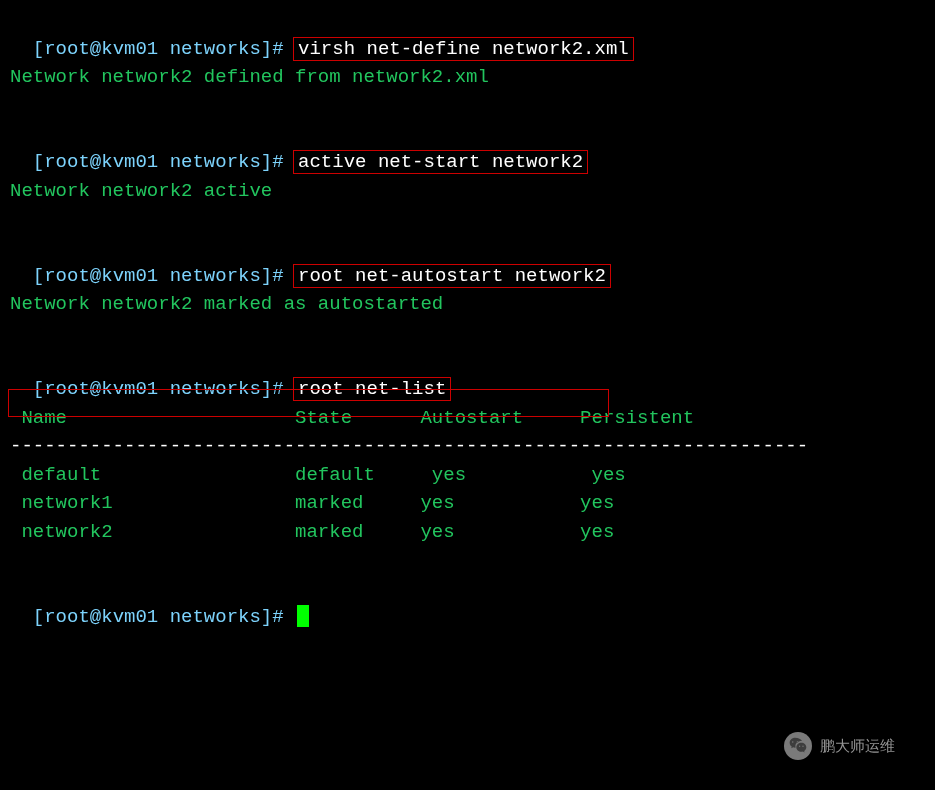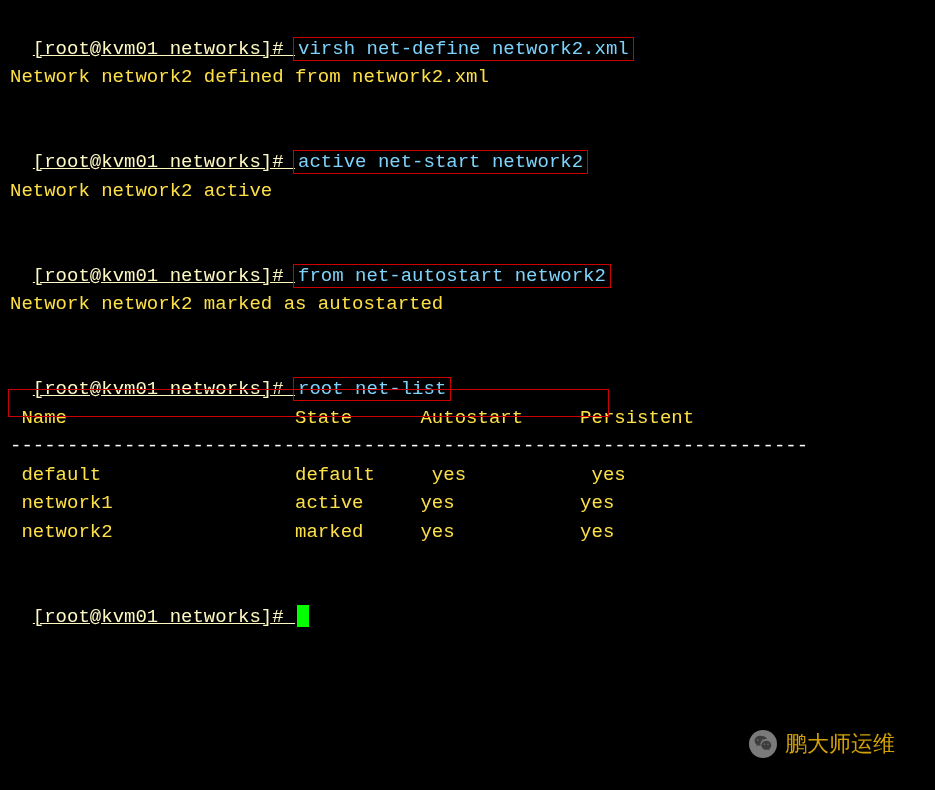--- a/index.html
+++ b/index.html
@@ -16,23 +16,23 @@
       color: #ffffff;
       padding: 6px 10px;
       position: relative;
       overflow: hidden;
       line-height: 1.5;
     }
     .terminal-line {
       white-space: pre;
       position: relative;
     }
-    .prompt-user { color: #fef9c3; text-decoration: underline; }
-    .command { color: #7dd3fc; }
-    .output { color: #fde047; }
+    .prompt-user { color: #7dd3fc; }
+    .command { color: #ffffff; }
+    .output { color: #22c55e; }
     .red-box {
       border: 1px solid #cc0000;
       padding: 0 4px;
       margin-left: -2px;
     }
     .cursor {
       display: inline-block;
       width: 12px;
       height: 22px;
       background: #00ff00;
@@ -58,23 +58,23 @@
       border-radius: 50%;
       background: #888888;
       display: flex;
       align-items: center;
       justify-content: center;
       font-size: 14px;
       color: #333;
       font-weight: bold;
     }
     .watermark-text {
-      color: #eab308;
+      color: #a3a3a3;
       font-family: Liberation Serif, serif;
-      font-size: 22px;
+      font-size: 15px;
     }
     .spacer {
       height: 28px;
     }
     .table-row-box {
       position: absolute;
       border: 1px solid #cc0000;
       left: 8px;
       width: 601px;
       height: 28px;
@@ -93,33 +93,33 @@
 <div class="spacer"></div>
 
 <div class="terminal-line">
   <span class="prompt-user">[root@kvm01 networks]# </span><span class="command red-box">active net-start network2</span>
 </div>
 <div class="terminal-line output">Network network2 active</div>
 
 <div class="spacer"></div>
 
 <div class="terminal-line">
-  <span class="prompt-user">[root@kvm01 networks]# </span><span class="command red-box">from net-autostart network2</span>
+  <span class="prompt-user">[root@kvm01 networks]# </span><span class="command red-box">root net-autostart network2</span>
 </div>
 <div class="terminal-line output">Network network2 marked as autostarted</div>
 
 <div class="spacer"></div>
 
 <div class="terminal-line">
   <span class="prompt-user">[root@kvm01 networks]# </span><span class="command red-box">root net-list</span>
 </div>
 <div class="terminal-line output"> Name                    State      Autostart     Persistent</div>
 <div class="terminal-line output dash-line">----------------------------------------------------------------------</div>
 <div class="terminal-line output"> default                 default     yes           yes</div>
-<div class="terminal-line output"> network1                active     yes           yes</div>
+<div class="terminal-line output"> network1                marked     yes           yes</div>
 <div class="terminal-line output"> network2                marked     yes           yes</div>
 
 <div class="table-row-box"></div>
 
 <div class="spacer"></div>
 
 <div class="terminal-line">
   <span class="prompt-user">[root@kvm01 networks]# </span><span class="cursor"></span>
 </div>
 

